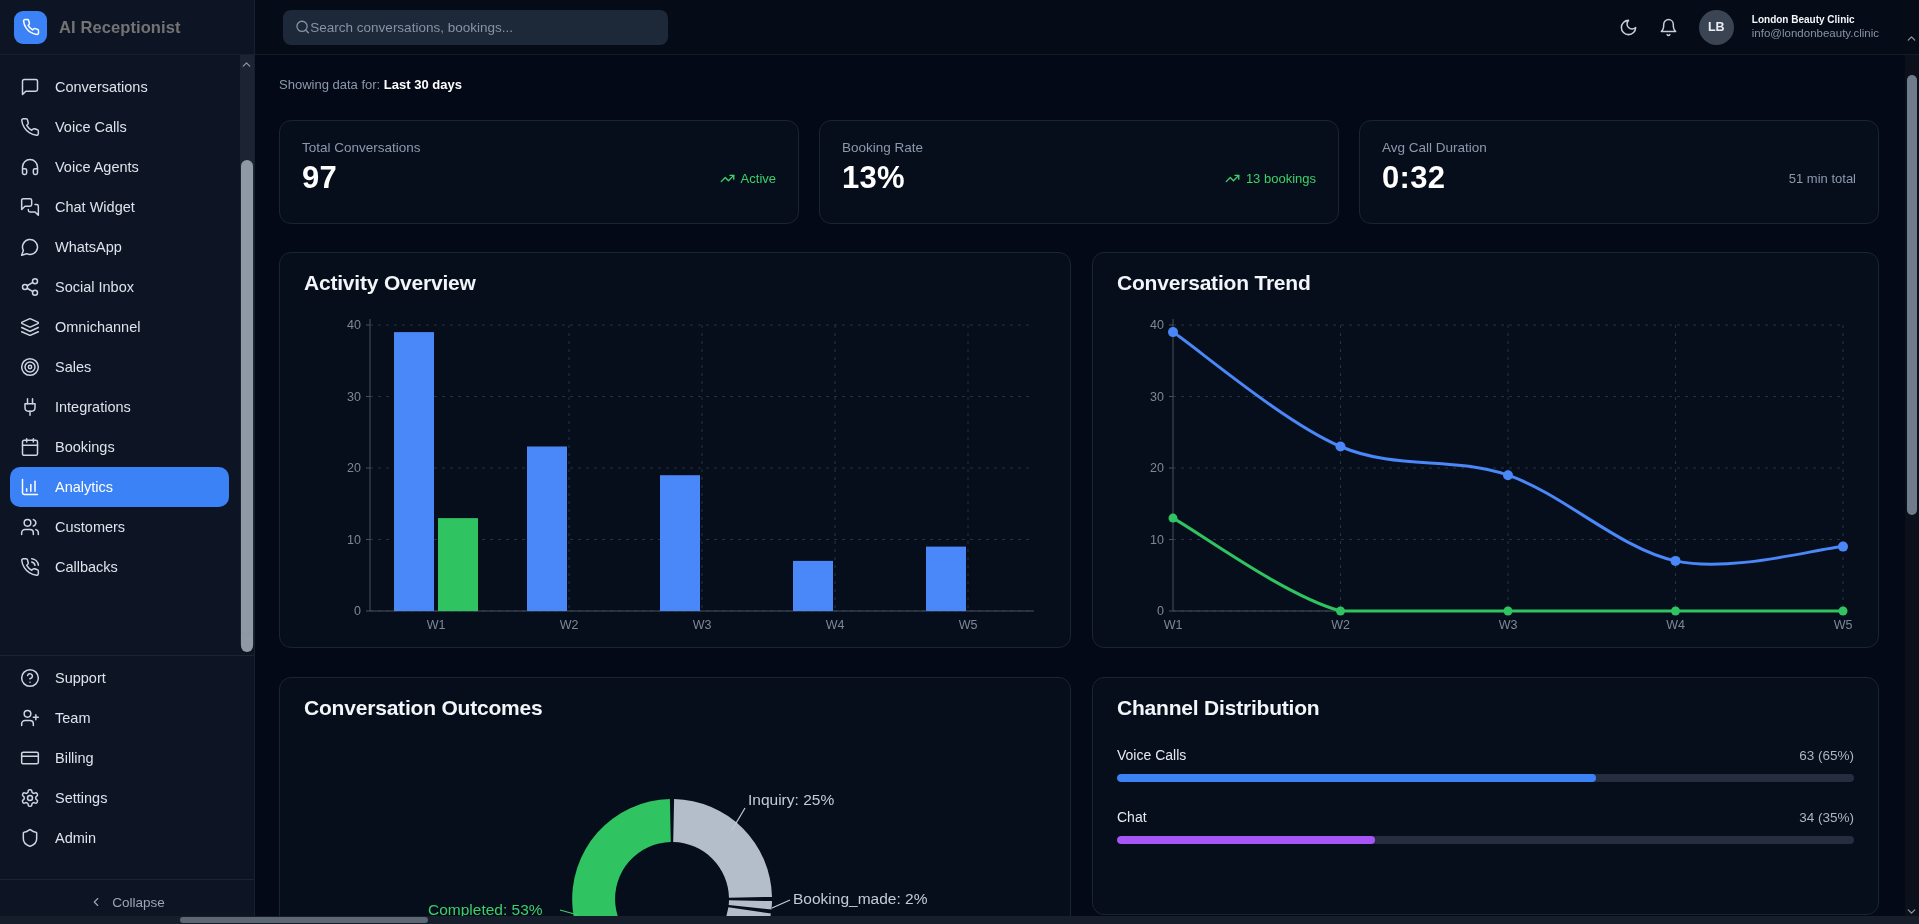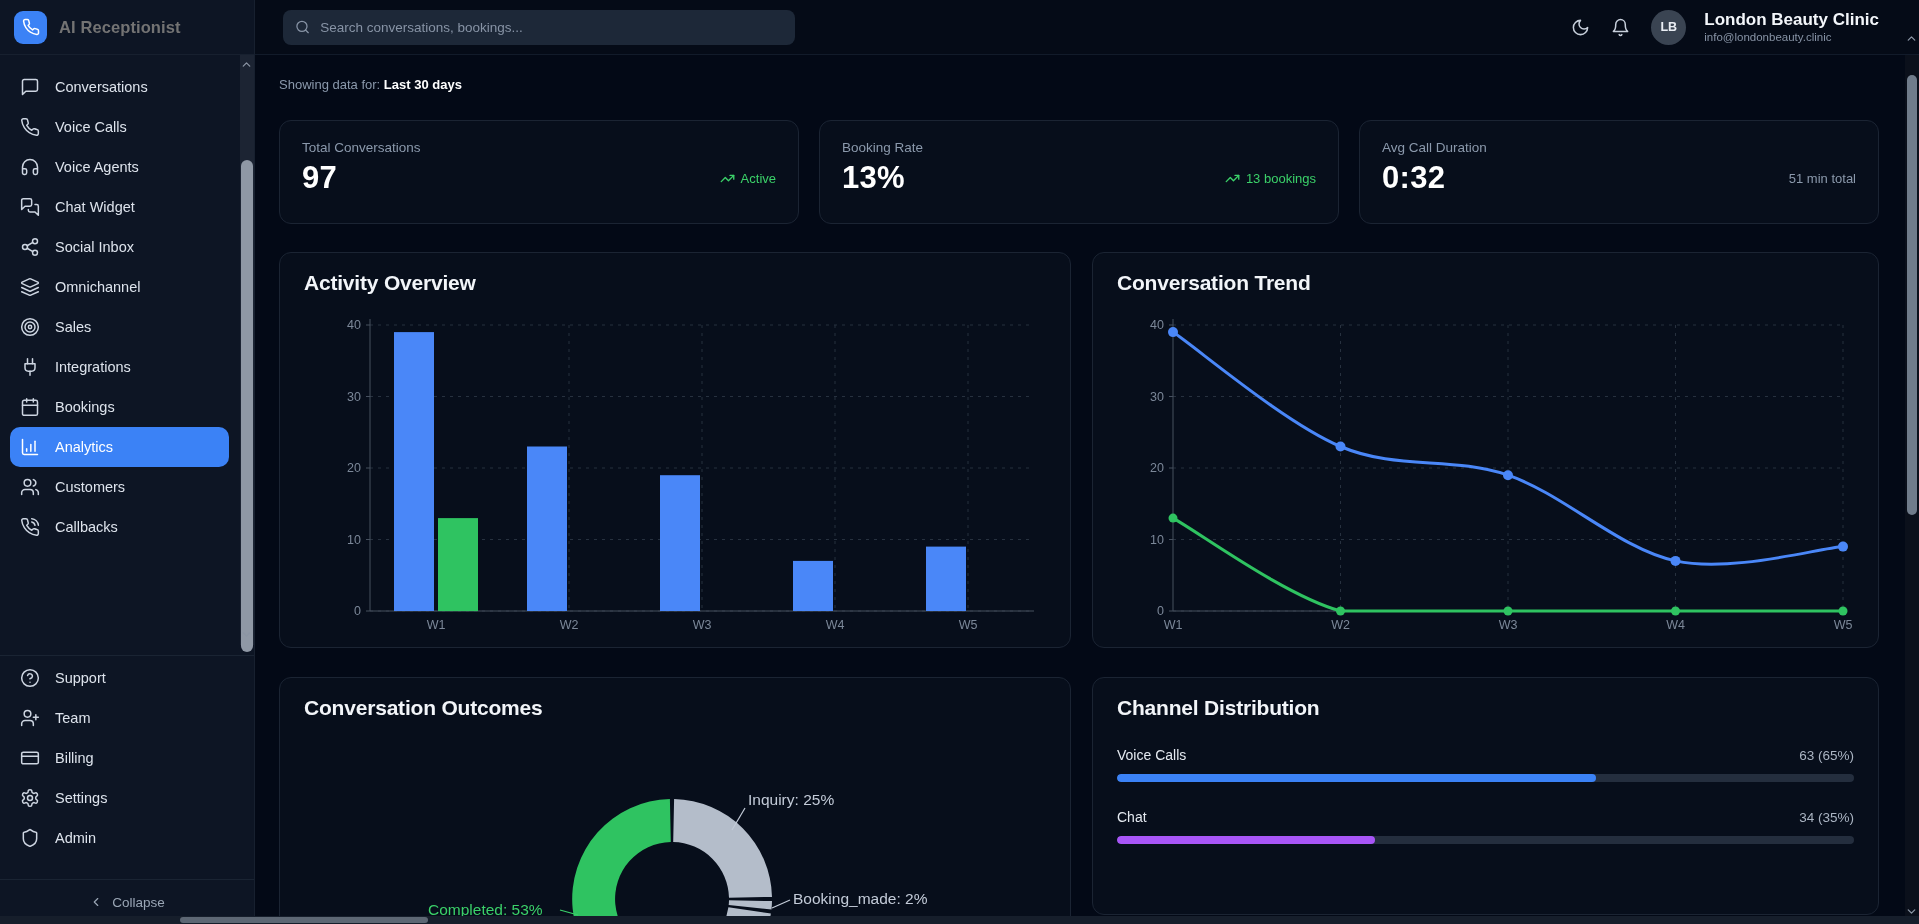--- a/index.html
+++ b/index.html
@@ -31,31 +31,31 @@
     display:flex; align-items:center; justify-content:center; gap:9px;
     color:#9aa6b5; font-size:13.5px; cursor:pointer; }
   
   .side-sb-track { position:absolute; right:0; top:55px; width:14px; height:590px; background:#1c2433; }
   .side-sb-thumb { position:absolute; right:1px; top:105px; width:12px; height:492px;
     background:#8f98a5; border-radius:6px; }
   .sb-chev { position:absolute; color:#8b95a4; }
   
   .topbar { position:absolute; left:255px; right:0; top:0; height:55px; background:#050b17;
     border-bottom:1px solid #121b2a; display:flex; align-items:center; z-index:4; }
-  .search-box { margin-left:28px; width:512px; height:35px; border-radius:8px; background:#1d2838;
-    display:flex; align-items:center; padding:0 12px; gap:10px; color:#8793a5; }
+  .search-box { margin-left:28px; width:385px; height:35px; border-radius:8px; background:#1d2838;
+    display:flex; align-items:center; padding:0 12px; color:#8793a5; }
   .search-box input { background:transparent; border:none; outline:none; color:#c6cedb;
     font-size:13.5px; width:100%; font-family:"Liberation Sans", sans-serif; }
   .search-box input::placeholder { color:#8793a5; }
   .top-right { margin-left:auto; margin-right:40px; display:flex; align-items:center; gap:21px; }
   .icon-btn { color:#c7cfdb; display:flex; cursor:pointer; }
   .avatar { width:35px; height:35px; border-radius:50%; background:#3a4452; display:flex;
     align-items:center; justify-content:center; font-size:12.5px; font-weight:700; color:#eaeef4; }
   .who { line-height:1.25; margin-left:-3px; }
-  .who .nm { font-size:17px; font-weight:700; color:#f3f6fa; }
+  .who .nm { font-size:10px; font-weight:700; color:#f3f6fa; }
   .who .em { font-size:11.5px; color:#8793a5; }
   
   .main { position:absolute; left:255px; top:55px; right:0; bottom:0; overflow:hidden;
     padding:22px 40px 0 24px; }
   .filter-line { font-size:13px; color:#8b99ac; }
   .filter-line b { color:#ffffff; font-weight:700; }
   .stats-row { display:flex; gap:20px; margin-top:28px;justify-content:center; }
   .stat-card { flex:1; height:104px; background:#070e1b; border:1px solid #1b2433; border-radius:12px;
     padding:19px 22px 0 22px; }
   .stat-label { font-size:13.5px; color:#8b99ac; }
@@ -116,20 +116,26 @@
           <path d="M3 14h3a2 2 0 0 1 2 2v3a2 2 0 0 1-2 2H5a2 2 0 0 1-2-2v-7a9 9 0 0 1 18 0v7a2 2 0 0 1-2 2h-1a2 2 0 0 1-2-2v-3a2 2 0 0 1 2-2h3"></path>
         </svg>
         <span>Voice Agents</span>
       </div>
       <div class="nav-item">
         <svg class="ic" viewBox="0 0 24 24" width="20" height="20" fill="none" stroke="currentColor" stroke-width="1.8" stroke-linecap="round" stroke-linejoin="round">
           <path d="M14 9a2 2 0 0 1-2 2H6l-4 4V4a2 2 0 0 1 2-2h8a2 2 0 0 1 2 2z"></path>
           <path d="M18 9h2a2 2 0 0 1 2 2v11l-4-4h-6a2 2 0 0 1-2-2v-1"></path>
         </svg>
         <span>Chat Widget</span>
+      </div>
+      <div class="nav-item">
+        <svg class="ic" viewBox="0 0 24 24" width="20" height="20" fill="none" stroke="currentColor" stroke-width="1.8" stroke-linecap="round" stroke-linejoin="round">
+          <path d="M7.9 20A9 9 0 1 0 4 16.1L2 22Z"></path>
+        </svg>
+        <span>WhatsApp</span>
       </div>
       <div class="nav-item">
         <svg class="ic" viewBox="0 0 24 24" width="20" height="20" fill="none" stroke="currentColor" stroke-width="1.8" stroke-linecap="round" stroke-linejoin="round">
           <circle cx="18" cy="5" r="3"></circle>
           <circle cx="6" cy="12" r="3"></circle>
           <circle cx="18" cy="19" r="3"></circle>
           <path d="m8.59 13.51 6.83 3.98"></path>
           <path d="m15.41 6.51-6.82 3.98"></path>
         </svg>
         <span>Social Inbox</span>

